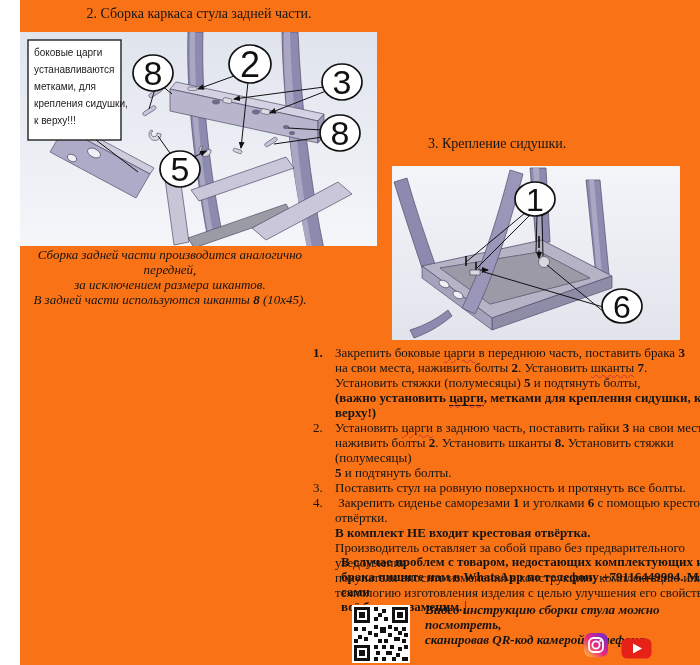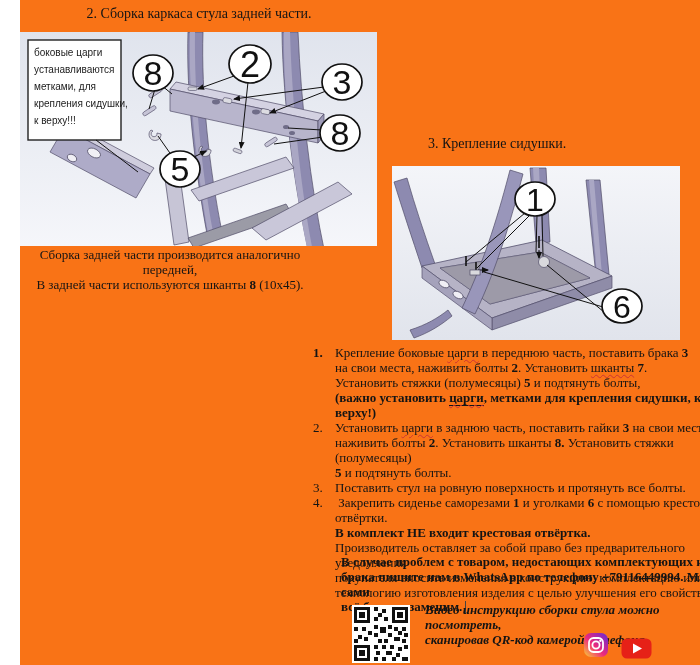--- a/index.html
+++ b/index.html
@@ -4,21 +4,21 @@
 <style>
   html,body{margin:0;padding:0;background:#fff;}
   .page{position:relative;width:700px;height:665px;background:#f97316;overflow:hidden;
         font-family:"Liberation Serif","DejaVu Serif",serif;color:#141414;margin-left:20px;}
   .title2{position:absolute;left:0;top:6px;width:358px;text-align:center;font-size:14px;}
   .title3{position:absolute;left:408px;top:136px;font-size:14px;text-align:center;}
   .diagram{position:absolute;}
   .d-left{left:0;top:32px;width:363px;height:214px;}
   .d-right{left:372px;top:166px;width:288px;height:174px;}
   .caption{position:absolute;left:0;top:247px;width:300px;text-align:center;
-           font-size:12.5px;line-height:15px;}
+           font-size:12.5px;line-height:15px;font-style:italic;}
   .steps{position:absolute;left:293px;top:345px;width:414px;}
   .step{display:flex;}
   .num{width:22px;flex:none;font-size:13px;line-height:15px;}
   .content{flex:1;}
   .line{white-space:pre-wrap;font-size:13px;line-height:15px;}
   .b{font-weight:bold;}
   .bu{font-weight:bold;}
   .w{text-decoration:underline wavy #cc3333;text-decoration-thickness:1px;text-underline-offset:2px;}
   .buw{font-weight:bold;border-bottom:1px solid #141414;
        text-decoration:underline wavy #cc3333;text-decoration-thickness:1px;text-underline-offset:2px;}
@@ -119,20 +119,21 @@
         <ellipse cx="320" cy="101" rx="20" ry="18" fill="#fff" stroke="#111" stroke-width="1.7"></ellipse>
         <text class="balloon-num" x="320" y="113" font-size="34" text-anchor="middle">8</text>
         <ellipse cx="160" cy="137" rx="20" ry="18" fill="#fff" stroke="#111" stroke-width="1.7"></ellipse>
         <text class="balloon-num" x="160" y="149" font-size="34" text-anchor="middle">5</text>
       </g>
     </svg>
   </div>
 
   <div class="caption">
     <div class="line">Сборка задней части производится аналогично передней,</div>
+    <div class="line">за исключением размера шкантов.</div>
     <div class="line"><span>В задней части используются шканты </span><span class="b">8</span><span> (10x45).</span></div>
   </div>
 
   <div class="title3">3.  Крепление сидушки.</div>
 
   <div class="diagram d-right">
     <svg width="288" height="174" viewBox="0 0 288 174">
       <defs>
         <linearGradient id="bgR" x1="0" y1="0" x2="0" y2="1">
           <stop offset="0" stop-color="#f4f5f9"></stop>
@@ -183,21 +184,21 @@
       <text class="balloon-num" x="143" y="45" font-size="32" text-anchor="middle">1</text>
       <ellipse cx="230" cy="140" rx="20" ry="17" fill="#fff" stroke="#111" stroke-width="1.7"></ellipse>
       <text class="balloon-num" x="230" y="152" font-size="32" text-anchor="middle">6</text>
     </svg>
   </div>
 
   <div class="steps">
     <div class="step">
       <div class="num b">1.</div>
       <div class="content">
-        <div class="line"><span>Крепление боковые </span><span class="w">царги</span><span> в переднюю часть, поставить брака </span><span class="b">3</span></div>
+        <div class="line"><span>Закрепить боковые </span><span class="w">царги</span><span> в переднюю часть, поставить брака </span><span class="b">3</span></div>
         <div class="line"><span>на свои места, наживить болты </span><span class="b">2</span><span>. Установить </span><span class="w">шканты</span><span> </span><span class="b">7</span><span>.</span></div>
         <div class="line"><span>Установить стяжки (полумесяцы) </span><span class="b">5</span><span> и подтянуть болты,</span></div>
         <div class="line"><span class="bu">(важно установить </span><span class="buw">царги</span><span class="bu">, метками для крепления сидушки, к верху!)</span></div>
       </div>
     </div>
     <div class="step">
       <div class="num">2.</div>
       <div class="content">
         <div class="line"><span>Установить </span><span class="w">царги</span><span> в заднюю часть, поставить гайки </span><span class="b">3</span><span> на свои места,</span></div>
         <div class="line"><span>наживить болты </span><span class="b">2</span><span>. Установить шканты </span><span class="bu">8.</span><span> Установить стяжки (полумесяцы)</span></div>

